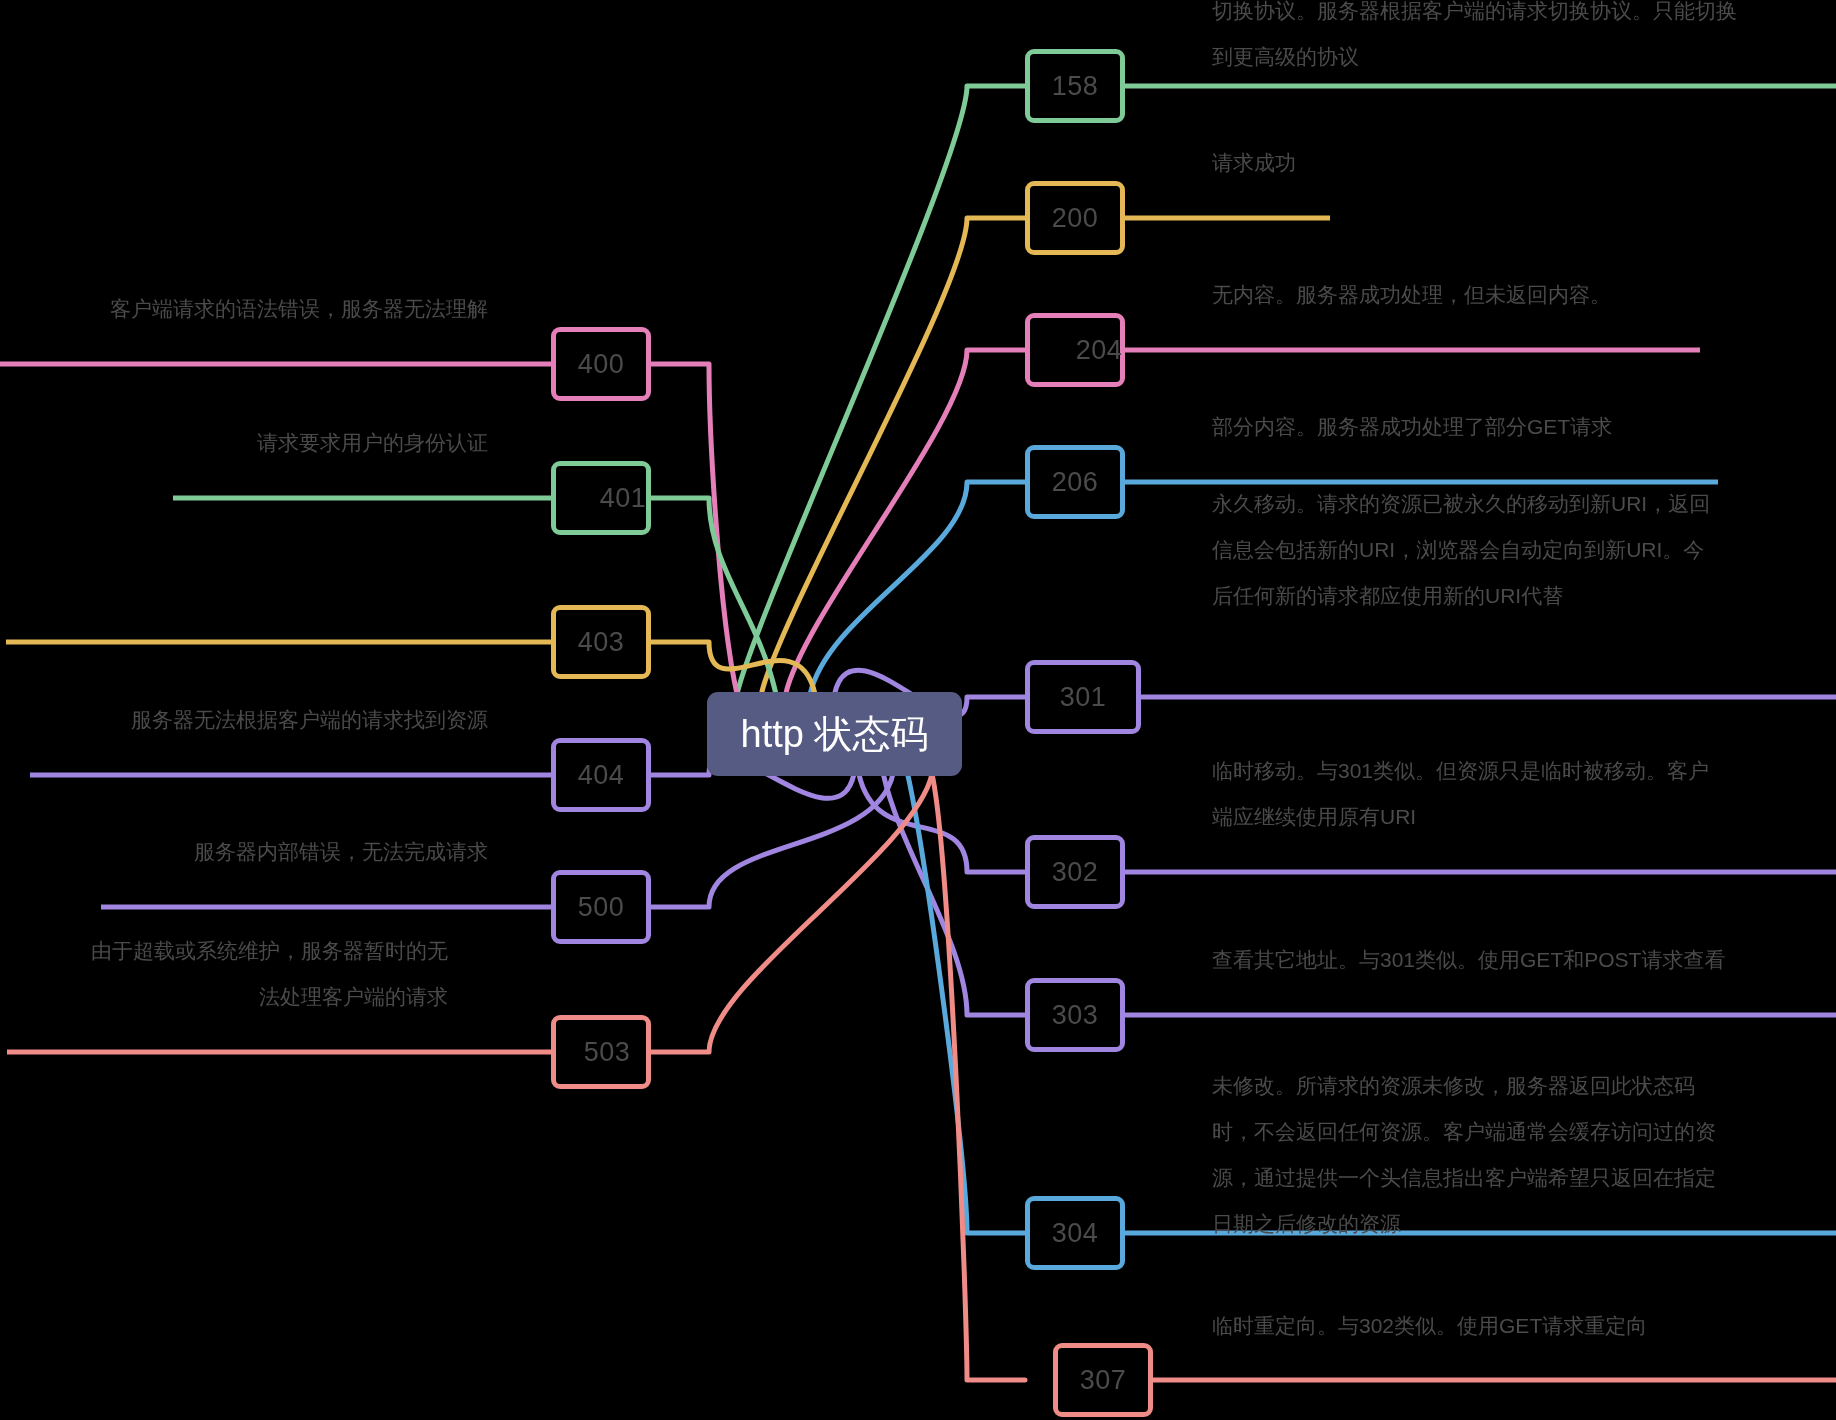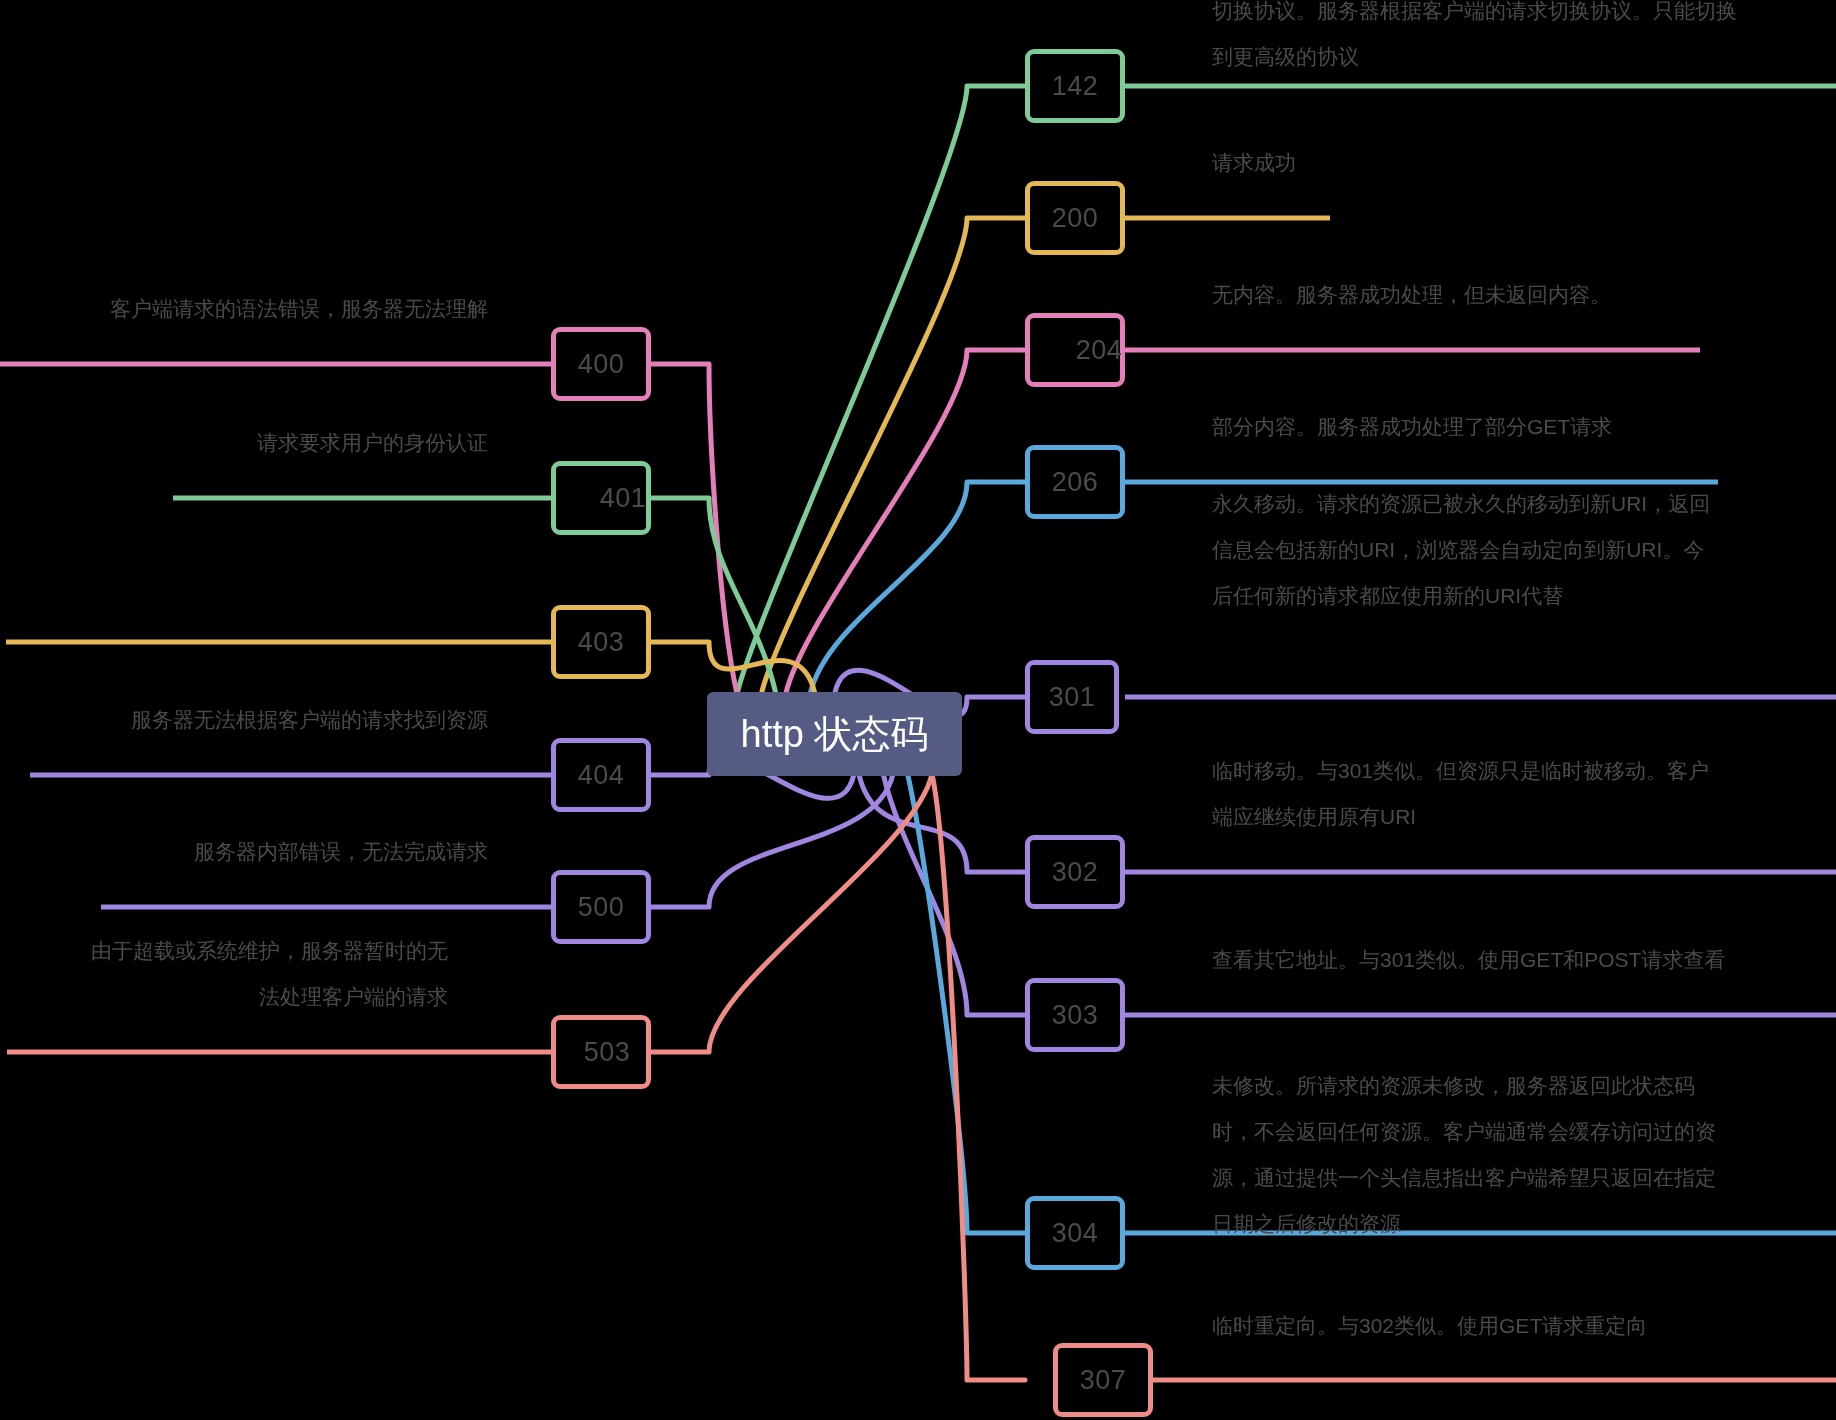--- a/index.html
+++ b/index.html
@@ -87,37 +87,37 @@
       <path d="M 815 694 C 797 614 709 712 709 642 L 651 642" fill="none" stroke="#e3b855" stroke-width="5" stroke-linecap="round" stroke-linejoin="round"></path>
       <path d="M 551 642 L 6 642" fill="none" stroke="#e3b855" stroke-width="5" stroke-linecap="butt"></path>
       <path d="M 854 774 C 836 854 709 705 709 775 L 651 775" fill="none" stroke="#a086e0" stroke-width="5" stroke-linecap="round" stroke-linejoin="round"></path>
       <path d="M 551 775 L 30 775" fill="none" stroke="#a086e0" stroke-width="5" stroke-linecap="butt"></path>
       <path d="M 893 774 C 875 854 709 837 709 907 L 651 907" fill="none" stroke="#a086e0" stroke-width="5" stroke-linecap="round" stroke-linejoin="round"></path>
       <path d="M 551 907 L 101 907" fill="none" stroke="#a086e0" stroke-width="5" stroke-linecap="butt"></path>
       <path d="M 932 774 C 914 854 709 982 709 1052 L 651 1052" fill="none" stroke="#ef8c87" stroke-width="5" stroke-linecap="round" stroke-linejoin="round"></path>
       <path d="M 551 1052 L 7 1052" fill="none" stroke="#ef8c87" stroke-width="5" stroke-linecap="butt"></path>
     </svg>
 <div class="code-node" style="left: 1025px; top: 49px; width: 100px; height: 74px; border-color: rgb(126, 203, 152);">
-      <span>142</span>
+      <span>158</span>
     </div>
     <div class="desc right" style="left: 1212px; top: -12px; width: 630px;">切换协议。服务器根据客户端的请求切换协议。只能切换
 到更高级的协议</div>
     <div class="code-node" style="left: 1025px; top: 181px; width: 100px; height: 74px; border-color: rgb(227, 184, 85);">
       <span>200</span>
     </div>
     <div class="desc right" style="left: 1212px; top: 140px; width: 630px;">请求成功</div>
     <div class="code-node" style="left: 1025px; top: 313px; width: 100px; height: 74px; border-color: rgb(228, 127, 186); padding-left: 48px;">
       <span>204</span>
     </div>
     <div class="desc right" style="left: 1212px; top: 272px; width: 630px;">无内容。服务器成功处理，但未返回内容。</div>
     <div class="code-node" style="left: 1025px; top: 445px; width: 100px; height: 74px; border-color: rgb(90, 169, 221);">
       <span>206</span>
     </div>
     <div class="desc right" style="left: 1212px; top: 404px; width: 630px;">部分内容。服务器成功处理了部分GET请求</div>
-    <div class="code-node" style="left: 1025px; top: 660px; width: 94px; height: 74px; border-color: rgb(160, 134, 224);">
+    <div class="code-node" style="left: 1025px; top: 660px; width: 116px; height: 74px; border-color: rgb(160, 134, 224);">
       <span>301</span>
     </div>
     <div class="desc right" style="left: 1212px; top: 481px; width: 630px;">永久移动。请求的资源已被永久的移动到新URI，返回
 信息会包括新的URI，浏览器会自动定向到新URI。今
 后任何新的请求都应使用新的URI代替</div>
     <div class="code-node" style="left: 1025px; top: 835px; width: 100px; height: 74px; border-color: rgb(160, 134, 224);">
       <span>302</span>
     </div>
     <div class="desc right" style="left: 1212px; top: 748px; width: 630px;">临时移动。与301类似。但资源只是临时被移动。客户
 端应继续使用原有URI</div>
@@ -153,16 +153,16 @@
     <div class="desc left" style="left: 8px; top: 697px; width: 480px;">服务器无法根据客户端的请求找到资源</div>
     <div class="code-node" style="left: 551px; top: 870px; width: 100px; height: 74px; border-color: rgb(160, 134, 224);">
       <span>500</span>
     </div>
     <div class="desc left" style="left: 8px; top: 829px; width: 480px;">服务器内部错误，无法完成请求</div>
     <div class="code-node" style="left: 551px; top: 1015px; width: 100px; height: 74px; border-color: rgb(239, 140, 135); padding-left: 12px;">
       <span>503</span>
     </div>
     <div class="desc left" style="left: 8px; top: 928px; width: 440px;">由于超载或系统维护，服务器暂时的无
 法处理客户端的请求</div>
-    <div class="root-node" style="left: 707px; top: 692px; width: 255px; height: 84px; background: rgb(86, 91, 131); color: rgb(255, 255, 255); border-radius: 6px;">
+    <div class="root-node" style="left: 707px; top: 692px; width: 255px; height: 84px; background: rgb(86, 91, 131); color: rgb(255, 255, 255);">
       <span>http 状态码</span>
     </div>
   </div>
 
 </body></html>

